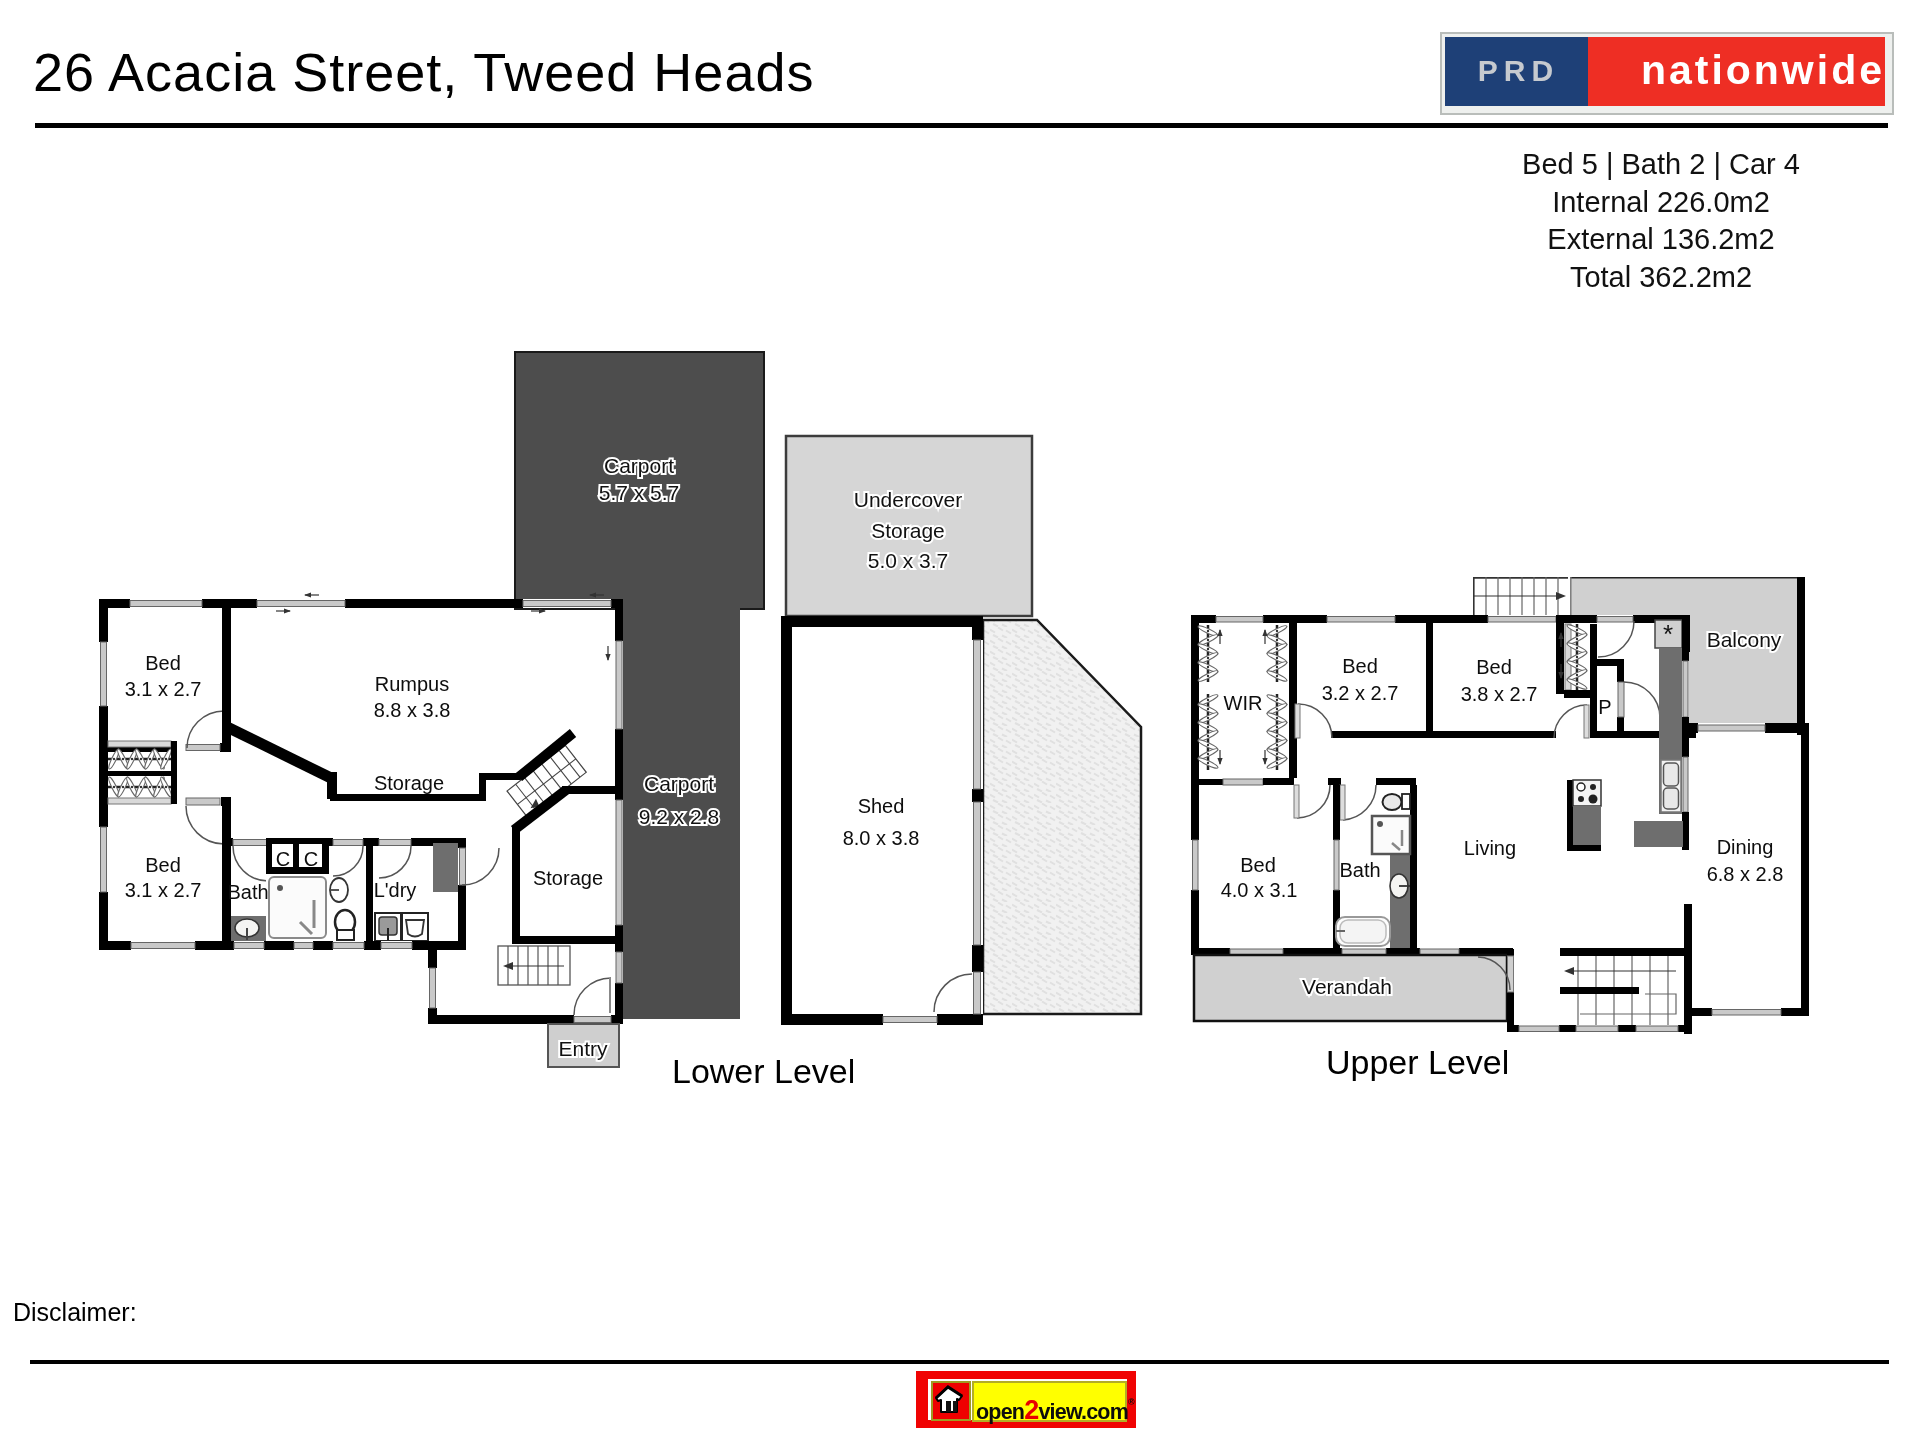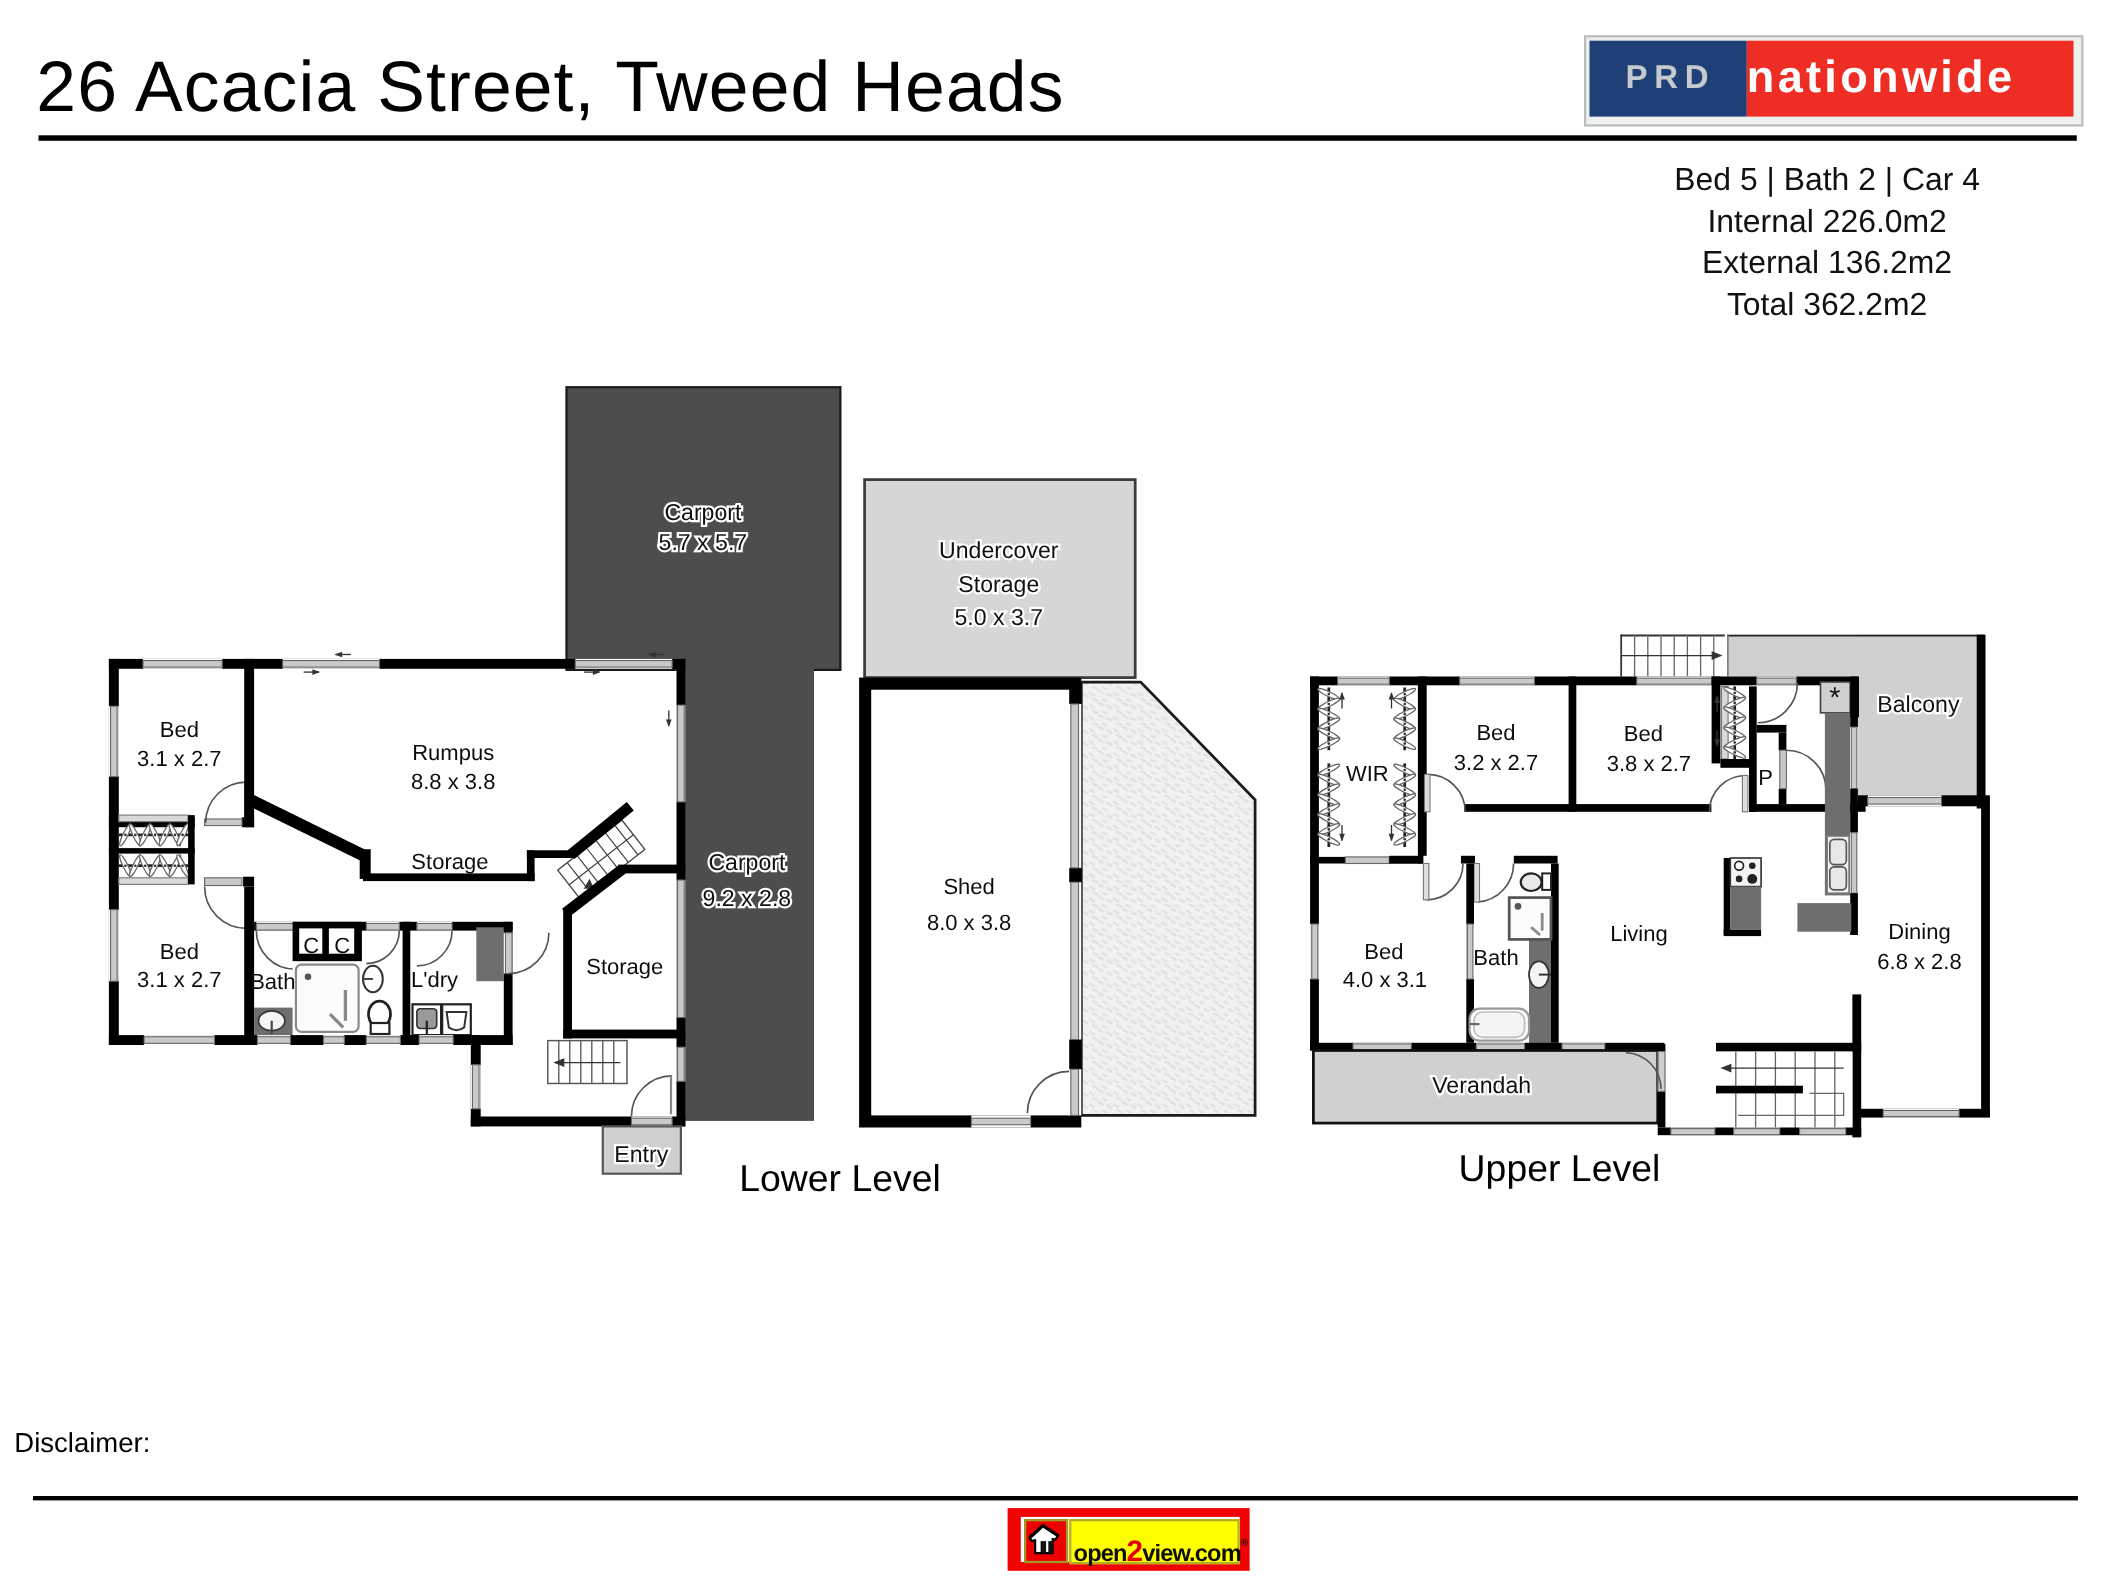--- a/index.html
+++ b/index.html
@@ -4,33 +4,33 @@
 <style>
 html,body{margin:0;padding:0;background:#fff;}
 body{width:1920px;height:1440px;font-family:"Liberation Sans",sans-serif;}
 #page{position:relative;width:1920px;height:1440px;overflow:hidden;background:#fff;}
 .abs{position:absolute;}
 </style>
 </head>
 <body>
 <div id="page">
 
-<div class="abs" style="left:33px;top:41px;font-size:65px;letter-spacing:1px;color:#000;white-space:nowrap;">26 Acacia Street, Tweed Heads</div>
+<div class="abs" style="left:33px;top:41px;font-size:54px;letter-spacing:1px;color:#000;white-space:nowrap;">26 Acacia Street, Tweed Heads</div>
 
 <div class="abs" style="left:35px;top:123px;width:1853px;height:5px;background:#000;"></div>
 
 <div class="abs" style="left:1440px;top:32px;width:450px;height:79px;background:#eef0ee;border:2px solid #b9bdba;"></div>
 
 <div class="abs" style="left:1445px;top:37px;width:143px;height:69px;background:#1e4077;"></div>
 
 <div class="abs" style="left:1447px;top:50px;width:143px;text-align:center;font-size:30px;line-height:42px;font-weight:bold;color:#c6cacf;letter-spacing:6px;">PRD</div>
 
 <div class="abs" style="left:1588px;top:37px;width:297px;height:69px;background:#ee2e24;"></div>
 
-<div class="abs" style="left:1588px;top:48px;width:297px;text-align:left;font-size:41px;line-height:44px;font-weight:bold;color:#fff;letter-spacing:3px;">nationwide</div>
+<div class="abs" style="left:1588px;top:48px;width:297px;text-align:right;font-size:41px;line-height:44px;font-weight:bold;color:#fff;letter-spacing:3px;">nationwide</div>
 
 <div class="abs" style="left:1361px;top:146px;width:600px;text-align:center;font-size:29px;color:#111;line-height:37.5px;">Bed 5 | Bath 2 | Car 4<br>Internal 226.0m2<br>External 136.2m2<br>Total 362.2m2</div>
 <svg class="abs" style="left:0;top:0;" width="1920" height="1440" viewBox="0 0 1920 1440">
 <defs>
 <pattern id="hatch" width="22" height="11" patternUnits="userSpaceOnUse">
 <rect width="22" height="11" fill="#f1f1f1"></rect>
 <path d="M0 2.5 l5 3 M8 0.5 l5 3 M16 3.5 l5 3 M3 8 l5 2.5 M12 8.5 l5 2.5" stroke="#e0e0e0" stroke-width="2" fill="none"></path>
 </pattern>
 <g id="hgv">
           <ellipse cx="0" cy="0" rx="2.2" ry="11" fill="#ffffff" stroke="#666" stroke-width="1.1" transform="rotate(26)"></ellipse>

